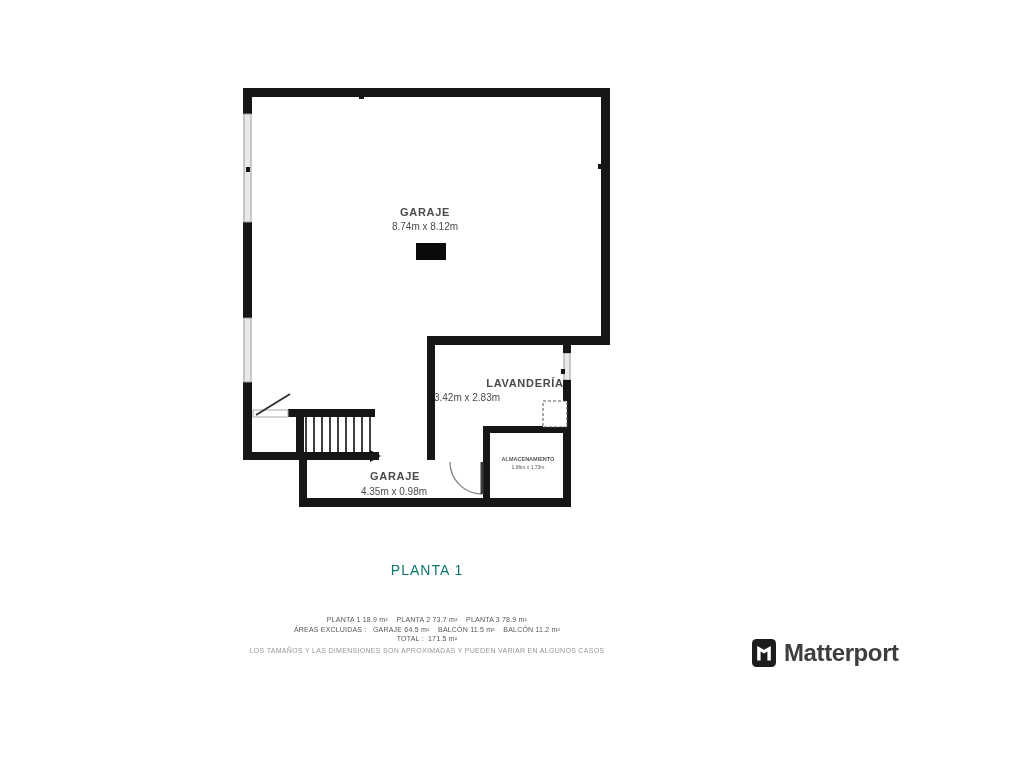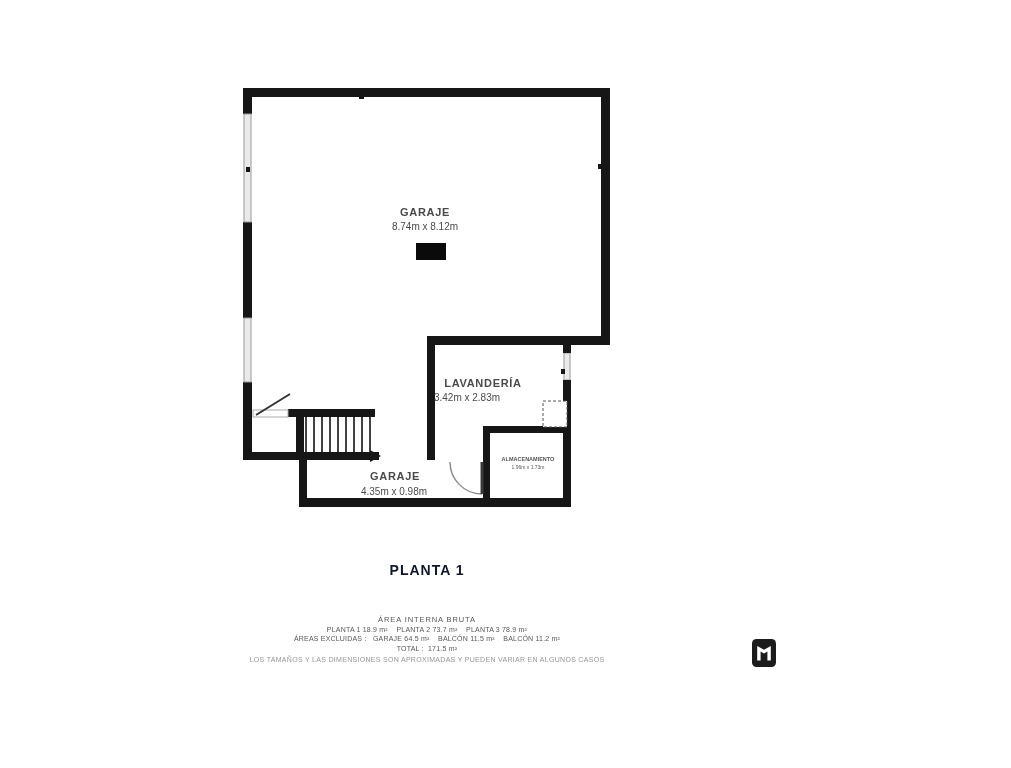--- a/index.html
+++ b/index.html
@@ -6,21 +6,21 @@
   .page{
     position:relative;width:1011px;height:768px;background:#ffffff;overflow:hidden;
     font-family:"Liberation Sans", sans-serif;
   }
   svg.plan{position:absolute;left:0;top:0;}
   .lbl{position:absolute;transform:translateX(-50%);white-space:nowrap;text-align:center;color:#474747;}
   .room-name{font-size:11px;font-weight:700;letter-spacing:0.7px;color:#4a4a4a;}
   .room-dims{font-size:10px;font-weight:400;color:#4c4c4c;}
   .tiny-name{font-size:5.5px;font-weight:700;letter-spacing:0;color:#555;}
   .tiny-dims{font-size:5px;color:#585858;}
-  .floor-title{font-size:14px;font-weight:700;letter-spacing:1px;color:#0f172a;}
+  .floor-title{font-size:14px;font-weight:400;letter-spacing:1px;color:#0f766e;}
   .footer{position:absolute;left:427px;top:615px;transform:translateX(-50%);text-align:center;color:#565656;}
   .f-head{font-size:7.5px;letter-spacing:0.9px;line-height:9.6px;white-space:pre;}
   .f-line{font-size:7px;letter-spacing:0.2px;line-height:9.6px;white-space:pre;}
   .f-disc{font-size:7px;letter-spacing:0.3px;color:#979797;margin-top:3px;white-space:pre;}
   .logo{position:absolute;left:752px;top:638px;height:30px;display:flex;align-items:center;gap:8px;}
   .logo-text{font-size:24px;font-weight:700;color:#3d3d3d;letter-spacing:-0.4px;}
 </style>
 </head>
 <body>
 
@@ -92,39 +92,39 @@
       <rect x="427" y="450" width="4" height="5"></rect>
       <rect x="300" y="429" width="4" height="5"></rect>
       <rect x="485" y="451" width="4" height="5"></rect>
       <rect x="561" y="369" width="4" height="5"></rect>
     </g>
   </svg>
 
   <div class="lbl room-name" style="left:425px;top:206px">GARAJE</div>
   <div class="lbl room-dims" style="left:425px;top:221px">8.74m x 8.12m</div>
 
-  <div class="lbl room-name" style="left:483px;top:377px">LAVANDERÍA</div>
+  <div class="lbl room-name" style="left:525px;top:377px">LAVANDERÍA</div>
   <div class="lbl room-dims" style="left:467px;top:392px">3.42m x 2.83m</div>
 
   <div class="lbl tiny-name" style="left:528px;top:456px">ALMACENAMIENTO</div>
   <div class="lbl tiny-dims" style="left:528px;top:464px">1.96m x 1.73m</div>
 
   <div class="lbl room-name" style="left:395px;top:470px">GARAJE</div>
   <div class="lbl room-dims" style="left:394px;top:486px">4.35m x 0.98m</div>
 
   <div class="lbl floor-title" style="left:427px;top:562px">PLANTA 1</div>
 
   <div class="footer">
-    <div class="f-head">ÁREA INTERNA BRUTA</div>
     <div class="f-line">PLANTA 1 18.9 m²    PLANTA 2 73.7 m²    PLANTA 3 78.9 m²</div>
     <div class="f-line">ÁREAS EXCLUIDAS :   GARAJE 64.5 m²    BALCÓN 11.5 m²    BALCÓN 11.2 m²</div>
     <div class="f-line">TOTAL :  171.5 m²</div>
     <div class="f-disc">LOS TAMAÑOS Y LAS DIMENSIONES SON APROXIMADAS Y PUEDEN VARIAR EN ALGUNOS CASOS</div>
   </div>
 
   <div class="logo">
     <svg width="24" height="28" viewBox="0 0 24 28">
       <rect x="0" y="0" width="24" height="28" rx="4.5" fill="#1c1c1c"></rect>
       <path d="M5.2 21.5 V 7 L 12 10.8 L 18.8 7 V 21.5 H 15.4 V 12.6 L 12 14.6 L 8.6 12.6 V 21.5 Z" fill="#ffffff"></path>
     </svg>
+    <span class="logo-text">Matterport</span>
   </div>
 
 </div>
 
 </body></html>

